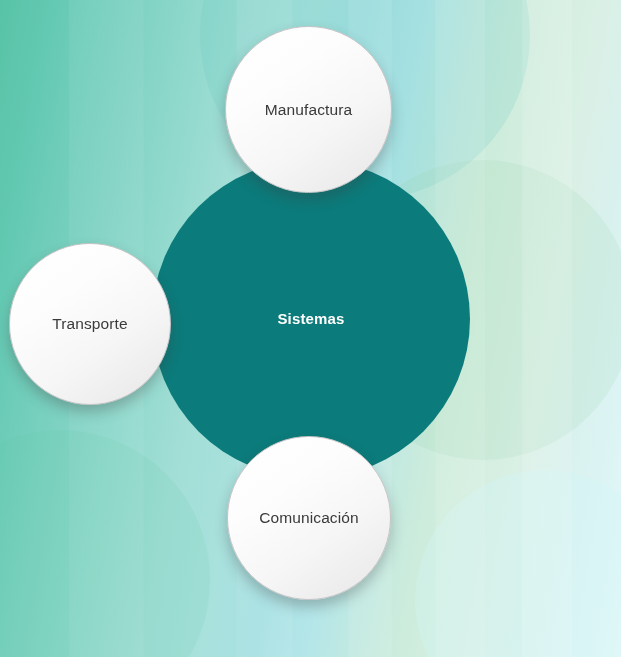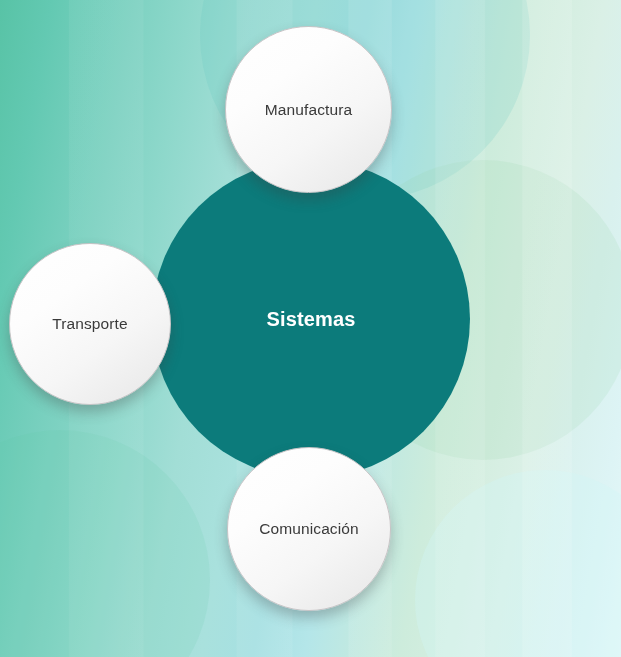--- a/index.html
+++ b/index.html
@@ -100,21 +100,21 @@
   .core-label {
     position: absolute;
     left: 0; top: 0;
     width: 100%; height: 100%;
     display: flex;
     flex-direction: column;
     align-items: center;
     justify-content: center;
     color: #ffffff;
     font-weight: bold;
-    font-size: 20px;
+    font-size: 15px;
     line-height: 1.32;
     letter-spacing: 0.15px;
     text-align: center;
   }
 
   
   .node {
     position: absolute;
     border-radius: 50%;
     background: linear-gradient(145deg,
@@ -133,21 +133,21 @@
   .node-label {
     color: #3a3a3a;
     font-size: 15.5px;
     line-height: 1.25;
     text-align: center;
     letter-spacing: 0.1px;
   }
 
   .node-top    { left: 225px; top: 26px;  width: 167px; height: 167px; }
   .node-right  { left: 452px; top: 243px; width: 159px; height: 159px; }
-  .node-bottom { left: 227px; top: 447px; width: 164px; height: 164px; }
+  .node-bottom { left: 227px; top: 436px; width: 164px; height: 164px; }
   .node-left   { left: 9px;   top: 243px; width: 162px; height: 162px; }
 </style>
 </head>
 <body>
 
 <div id="stage">
 
   <div class="bg-base"></div>
   <div class="bg-blob bg-blob-a"></div>
   <div class="bg-blob bg-blob-b"></div>

